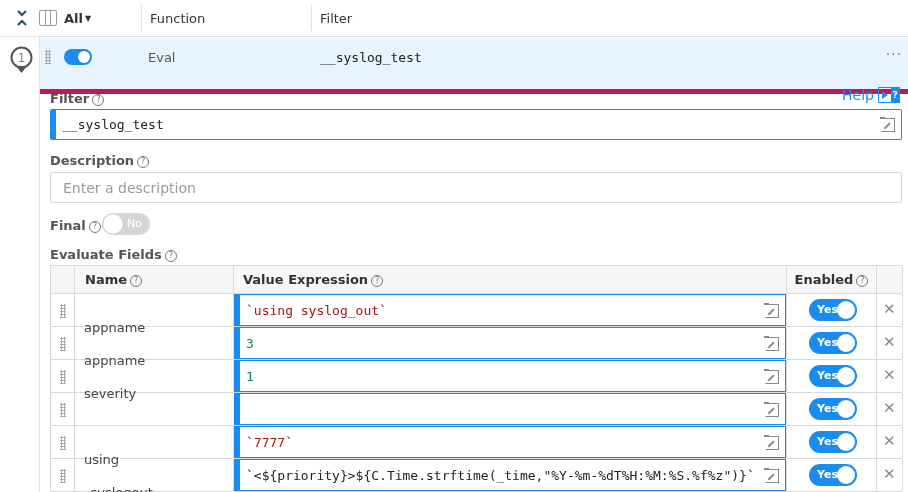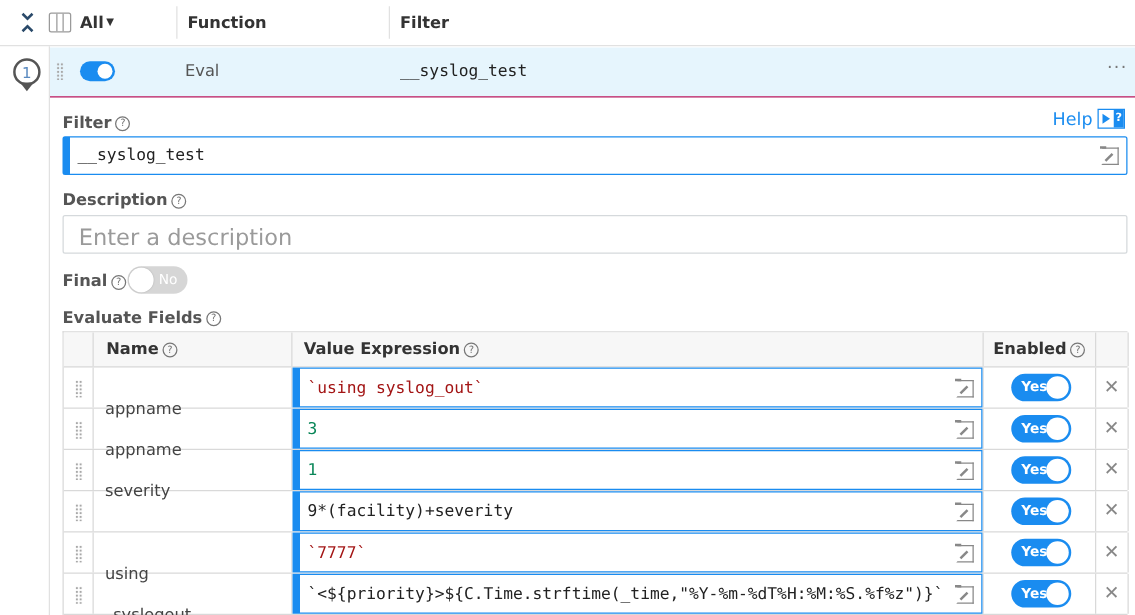--- a/index.html
+++ b/index.html
@@ -9,28 +9,28 @@
 
   
   .hdr { position: absolute; left: 0; top: 0; width: 908px; height: 37px; border-bottom: 1px solid #e1e1e1; }
   .hdr .collapse { position: absolute; left: 15px; top: 8px; width: 14px; height: 20px; }
   .hdr .cols { position: absolute; left: 39px; top: 10px; width: 18px; height: 16px; border: 1px solid #9a9a9a; border-radius: 2px; }
   .hdr .cols:before, .hdr .cols:after { content: ""; position: absolute; top: 0; bottom: 0; width: 1px; background: #9a9a9a; }
   .hdr .cols:before { left: 5px; } .hdr .cols:after { left: 10px; }
   .hdr .all { position: absolute; left: 64px; top: 11px; font-weight: bold; color: #333; font-size: 13px; }
   .hdr .all .caret { font-size: 8px; margin-left: 2px; vertical-align: 2px; }
   .hdr .sep { position: absolute; top: 5px; width: 1px; height: 26px; background: #e1e1e1; }
-  .hdr .col-label { position: absolute; top: 11px; font-weight: bold; color: #333; font-size: 13px; }
+  .hdr .col-label { position: absolute; top: 11px; font-weight: normal; color: #333; font-size: 13px; }
 
   
   .marker { position: absolute; left: 10px; top: 46px; width: 23px; height: 28px; }
   .vline { position: absolute; left: 39px; top: 37px; width: 1px; height: 455px; background: #e1e1e1; }
 
   
-  .frow { position: absolute; left: 40px; top: 38px; width: 868px; height: 40px; background: #e6f5fd; border-bottom: 1px solid #be185d; }
+  .frow { position: absolute; left: 40px; top: 38px; width: 868px; height: 56px; background: #e6f5fd; border-bottom: 5px solid #be185d; }
   .grip { position: absolute; width: 6px; height: 14px;
           background-image: radial-gradient(circle, #a8a8a8 1px, transparent 1.2px); background-size: 3px 3px; }
   .frow .grip { left: 5px; top: 12px; }
   .tog-on { position: absolute; background: #1a8cf0; border-radius: 10px; }
   .tog-on .knob { position: absolute; background: #fff; border-radius: 50%; }
   .frow .tog-on { left: 24px; top: 11px; width: 28px; height: 16px; }
   .frow .tog-on .knob { right: 2px; top: 2px; width: 12px; height: 12px; }
   .frow .fn { position: absolute; left: 108px; top: 12px; color: #555; }
   .frow .flt { position: absolute; left: 280px; top: 12px; color: #222; font-size: 13px; }
   .frow .more { position: absolute; right: 6px; top: 8px; color: #777; font-size: 14px; letter-spacing: 1px; }
@@ -48,21 +48,21 @@
   .input.active { border-color: #1a8cf0; border-left: 6px solid #1a8cf0; }
   .expand { position: absolute; width: 14px; height: 14px; border-right: 1.5px solid #888; border-bottom: 1.5px solid #888; border-top: 1.5px solid #888; border-left: 1.5px solid transparent; }
   .expand:before { content: ""; position: absolute; left: -2px; top: -2px; width: 5px; height: 1.5px; background: #888; }
   .expand:after { content: ""; position: absolute; left: 1px; top: 6px; width: 8px; height: 1.5px; background: #888; transform: rotate(-45deg); }
 
   .filter-input { left: 50px; top: 109px; width: 852px; height: 31px; }
   .filter-input .val { position: absolute; left: 6px; top: 7px; font-size: 13px; color: #222; }
   .filter-input .expand { right: 6px; top: 8px; }
 
   .desc-input { left: 50px; top: 172px; width: 852px; height: 31px; }
-  .desc-input .ph { position: absolute; left: 12px; top: 7px; color: #9a9a9a; font-size: 18px; }
+  .desc-input .ph { position: absolute; left: 12px; top: 7px; color: #9a9a9a; font-size: 14px; }
 
   .final-tog { position: absolute; left: 102px; top: 213px; width: 48px; height: 22px; border-radius: 11px; background: #d6d6d6; }
   .final-tog .knob { position: absolute; left: 1px; top: 1px; width: 20px; height: 20px; border-radius: 50%; background: #fff; box-shadow: 0 0 1px #999; }
   .final-tog .txt { position: absolute; right: 8px; top: 4px; color: #fff; font-size: 11px; }
 
   
   .tbl { position: absolute; left: 50px; top: 265px; width: 852px; border-top: 1px solid #d9d9d9; border-left: 1px solid #d9d9d9; }
   .tr { position: relative; height: 33px; border-bottom: 1px solid #d9d9d9; }
   .th { height: 28px; background: #f7f7f7; }
   .tc { position: absolute; top: 0; bottom: 0; border-right: 1px solid #d9d9d9; }
@@ -215,21 +215,20 @@
         <span class="del">✕</span>
       </div>
   </div>
 
   <div class="tr">
     <div class="tc c0">
         <div class="grip"></div>
       </div>
     <div class="tc c2">
         <div class="expr">
-          <span class="code mono d">9*(facility)+severity</span>
           <span class="expand"></span>
         </div>
       </div>
     <div class="tc c3">
         <div class="tog-on yes">
           <span class="txt">Yes</span>
           <div class="knob"></div>
         </div>
       </div>
     <div class="tc c4">

